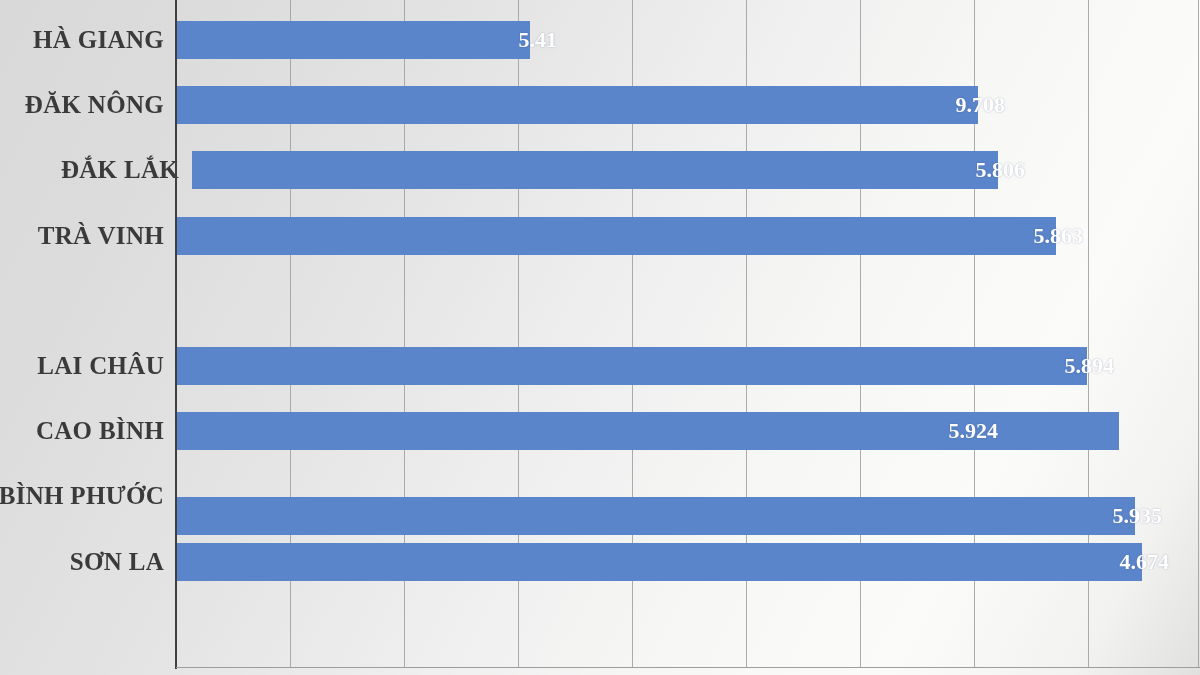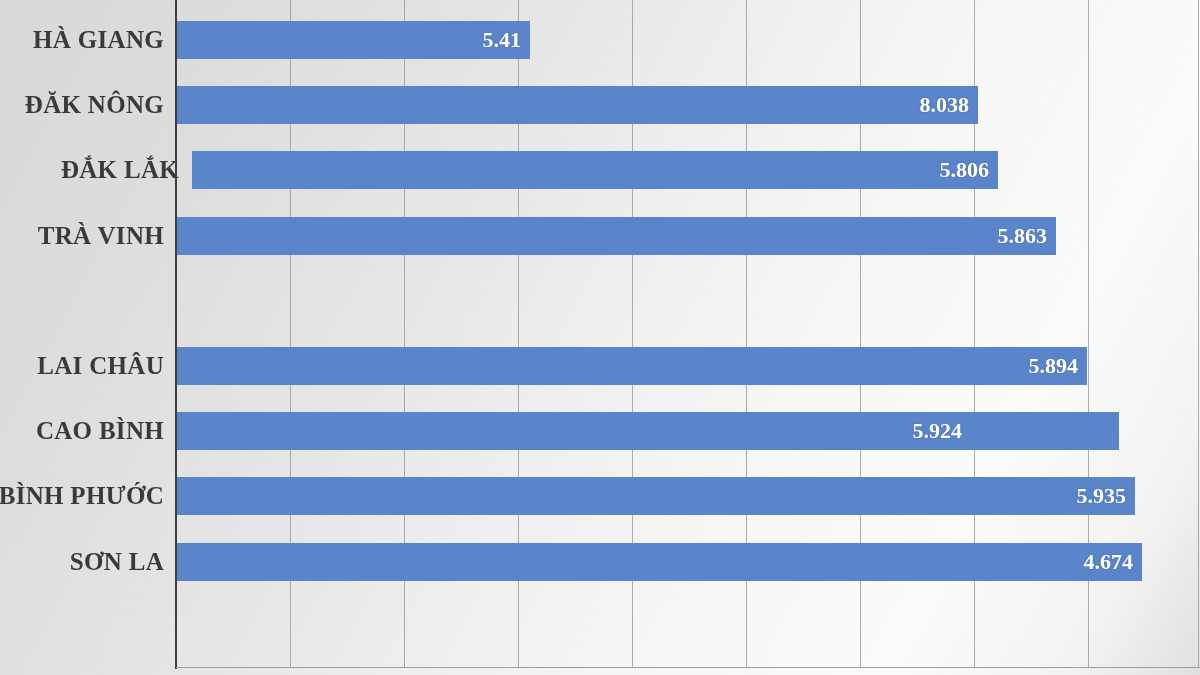--- a/index.html
+++ b/index.html
@@ -88,20 +88,21 @@
     font-weight: 700;
     letter-spacing: 0.3px;
     color: #3a3a3a;
   }
 
   .bar-track {
     position: absolute;
     left: 177px;
     top: 14px;
     height: 38px;
+    padding-left: 36px;
   }
 
   .bar {
     position: absolute;
     left: 0;
     top: 0;
     height: 38px;
     background: #5b85ca;
     z-index: 2;
   }
@@ -144,21 +145,21 @@
       <div class="cat-label">HÀ GIANG</div>
       <div class="bar-track" style="width: 353px;">
         <div class="bar" style="width: 353px; background: rgb(91, 133, 202);"></div>
         <div class="bar-value" style="color: rgb(255, 255, 255);">5.41</div>
       </div>
     </div>
     <div class="cat-row" style="top: 72.2px;">
       <div class="cat-label">ĐĂK NÔNG</div>
       <div class="bar-track" style="width: 801px;">
         <div class="bar" style="width: 801px; background: rgb(91, 133, 202);"></div>
-        <div class="bar-value" style="color: rgb(255, 255, 255);">8.038</div>
+        <div class="bar-value" style="color: rgb(255, 255, 255);">9.708</div>
       </div>
     </div>
     <div class="cat-row" style="top: 137.4px; margin-left: 15px;">
       <div class="cat-label">ĐẮK LẮK</div>
       <div class="bar-track" style="width: 806px;">
         <div class="bar" style="width: 806px; background: rgb(91, 133, 202);"></div>
         <div class="bar-value" style="color: rgb(255, 255, 255);">5.806</div>
       </div>
     </div>
     <div class="cat-row" style="top: 202.6px;">
@@ -177,21 +178,21 @@
     </div>
     <div class="cat-row" style="top: 398.2px;">
       <div class="cat-label">CAO BÌNH</div>
       <div class="bar-track" style="width: 794px;">
         <div class="bar" style="width: 942px; background: rgb(91, 133, 202);"></div>
         <div class="bar-value" style="color: rgb(255, 255, 255);">5.924</div>
       </div>
     </div>
     <div class="cat-row" style="top: 463.4px;">
       <div class="cat-label">BÌNH PHƯỚC</div>
-      <div class="bar-track" style="width: 958px;">
+      <div class="bar-track" style="width: 958px; margin-top: 20px;">
         <div class="bar" style="width: 958px; background: rgb(91, 133, 202);"></div>
         <div class="bar-value" style="color: rgb(255, 255, 255);">5.935</div>
       </div>
     </div>
     <div class="cat-row" style="top: 528.6px;">
       <div class="cat-label">SƠN LA</div>
       <div class="bar-track" style="width: 965px;">
         <div class="bar" style="width: 965px; background: rgb(91, 133, 202);"></div>
         <div class="bar-value" style="color: rgb(255, 255, 255);">4.674</div>
       </div>

